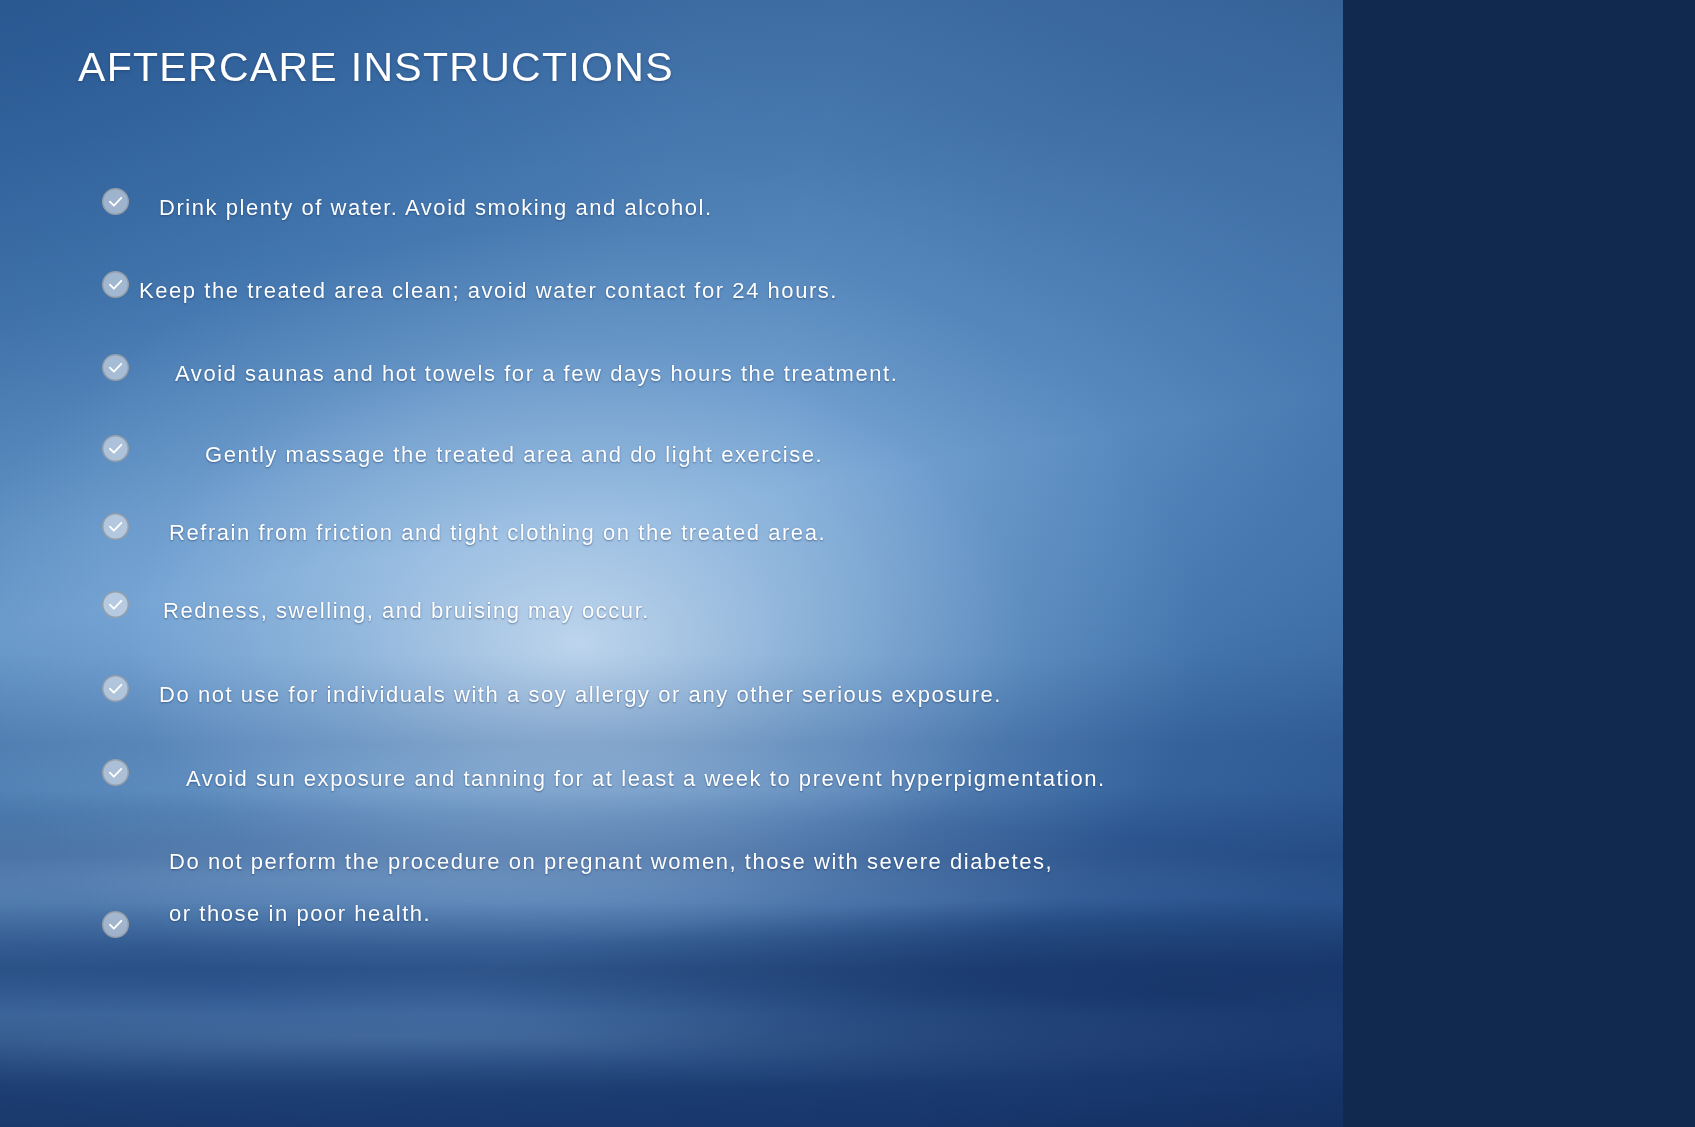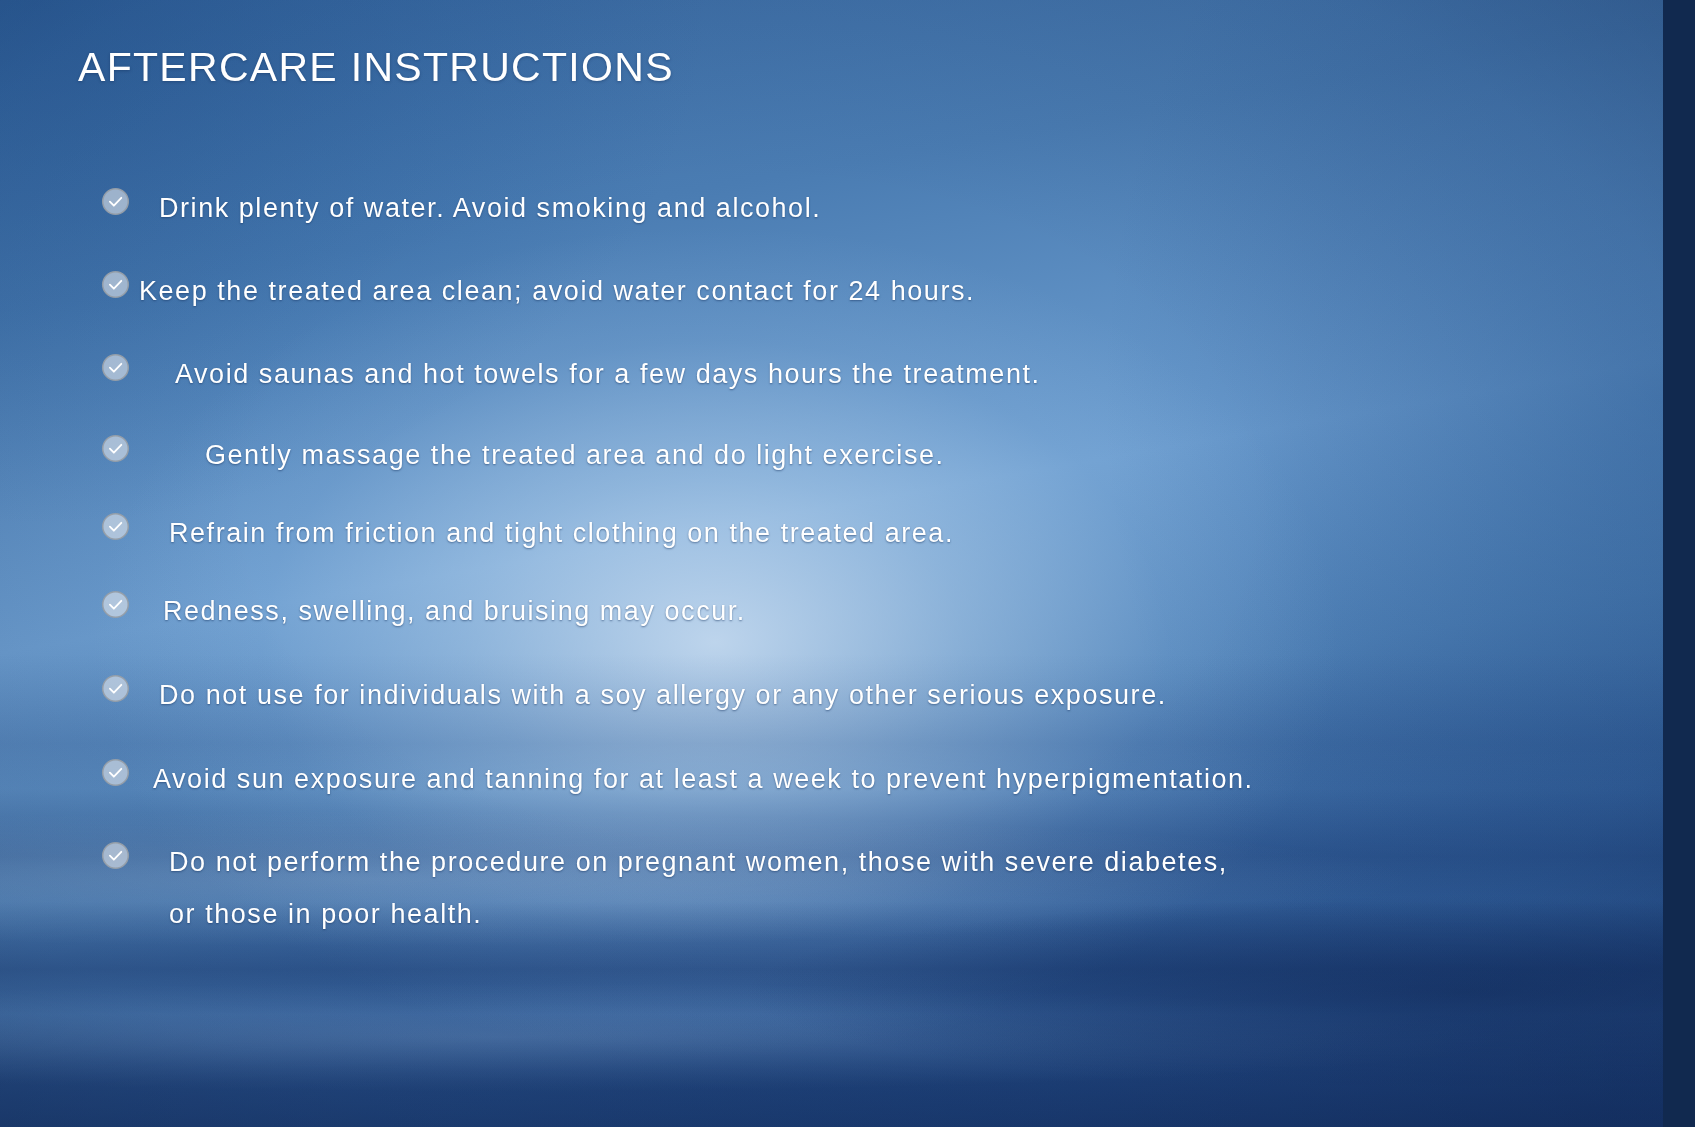--- a/index.html
+++ b/index.html
@@ -3,21 +3,21 @@
 <meta charset="utf-8">
 <title>Aftercare Instructions</title>
 <style>
   html, body {
     margin: 0;
     padding: 0;
     background: #11294f;
   }
   #slide {
     position: relative;
-    width: 1663px;
+    width: 1343px;
     height: 1127px;
     overflow: hidden;
     font-family: "Liberation Sans", "DejaVu Sans", sans-serif;
     background: #0f766e;
   }
 
   
   .bg-layer {
     position: absolute;
     inset: 0;
@@ -133,49 +133,49 @@
   .check-icon {
     flex: 0 0 auto;
     width: 31px;
     height: 31px;
     margin-top: 4px;
     margin-right: 8px;
   }
   .check-icon svg { display: block; width: 31px; height: 31px; }
 
   .instruction-text {
-    font-size: 27px;
+    font-size: 22px;
     font-weight: 300;
     letter-spacing: 1.55px;
     line-height: 52px;
     color: #ffffff;
     text-shadow: 0 1px 2px rgba(24,52,96,0.55);
     white-space: pre-line;
   }
 
   
   .row-0  .instruction-text { margin-left: 20px; }
   .row-1  .instruction-text { }
   .row-2  .instruction-text { margin-left: 36px; }
   .row-3  .instruction-text { margin-left: 31px; }
   .row-4  .instruction-text { margin-left: 30px; }
   .row-5  .instruction-text { margin-left: 24px; text-align: center; }
   .row-6  .instruction-text { margin-left: 20px; }
-  .row-7  .instruction-text { margin-left: 14px; }
+  .row-7  .instruction-text { margin-left: 47px; }
   .row-8  .instruction-text { margin-left: 30px; }
 
   .row-0 { margin-bottom: 31px; }
   .row-1 { margin-bottom: 31px; }
   .row-2 { margin-bottom: 29px; }
   .row-3 { margin-bottom: 26px; gap: 35px; }
   .row-4 { margin-bottom: 26px; }
   .row-5 { margin-bottom: 32px; }
   .row-6 { margin-bottom: 32px; }
   .row-7 { margin-bottom: 31px; }
-  .row-8 { margin-bottom: 0; }
+  .row-8 { margin-bottom: 0; align-items: flex-end; }
 </style>
 </head>
 <body>
 
 <div id="slide">
 
   <div class="bg-layer bg-base"></div>
   <div class="bg-layer bg-topleft"></div>
   <div class="bg-layer bg-right"></div>
   <div class="bg-layer bg-glow"></div>

